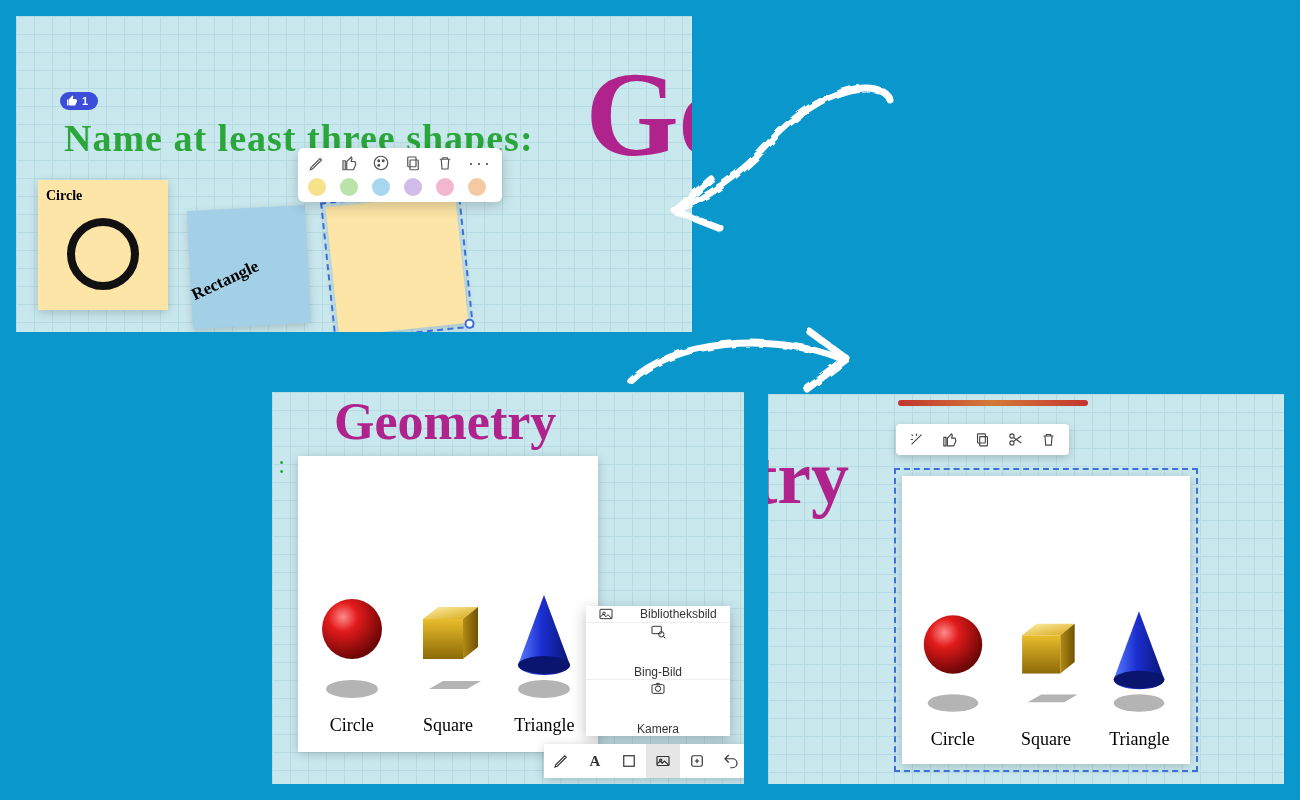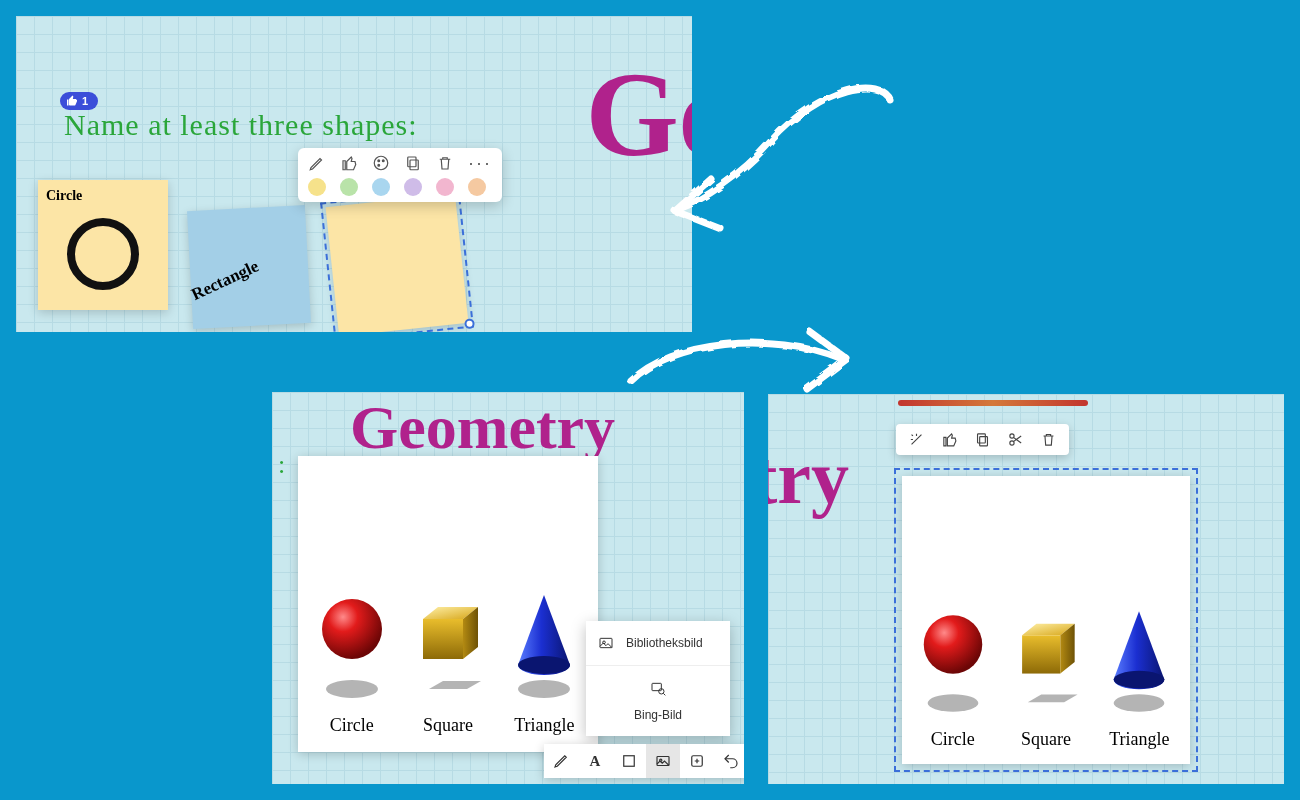--- a/index.html
+++ b/index.html
@@ -36,25 +36,25 @@
     font-weight: bold;
     padding: 3px 10px 3px 6px;
     display: flex;
     align-items: center;
     gap: 4px;
   }
   .like-badge svg { width: 12px; height: 12px; fill: white; }
 
   .prompt-text {
     position: absolute;
-    left: 48px; top: 92px;
+    left: 48px; top: 100px;
     font-family: "Segoe Script", "Comic Sans MS", cursive;
     color: #2aa63a;
-    font-size: 30px;
-    font-weight: 400;
+    font-size: 38px;
+    font-weight: 700;
     letter-spacing: 1px;
   }
 
   .big-geo {
     position: absolute;
     right: -40px; top: 30px;
     font-family: "Segoe Script", "Comic Sans MS", cursive;
     font-size: 120px;
     color: #b0228c;
     font-weight: 600;
@@ -120,23 +120,23 @@
   .ctx-row { display: flex; gap: 14px; align-items: center; }
   .ctx-row .ico { width:18px; height:18px; stroke:#555;fill:none;stroke-width:1.6; }
   .ctx-row .dots { font-size:18px; color:#555;letter-spacing:2px;line-height:0.5;}
   .swatch { width:18px; height:18px; border-radius:50%; }
 
   
   #panel2 { left: 272px; top: 392px; width: 472px; height: 392px; }
 
   .geo-title2 {
     position: absolute;
-    left: 78px; top: 0px;
+    left: 62px; top: 0px;
     font-family: "Segoe Script","Comic Sans MS",cursive;
-    font-size: 62px;
+    font-size: 52px;
     color: #b0228c;
     font-weight: 600;
     text-align: right;
   }
   .trailing-s {
     position: absolute;
     left: 6px; top: 58px;
     font-family: "Segoe Script", cursive;
     color: #2aa63a;
     font-size: 26px;
@@ -161,22 +161,22 @@
   .img-menu {
     position: absolute;
     right: 14px; bottom: 48px;
     width: 144px;
     background: white;
     box-shadow: 0 4px 14px rgba(0,0,0,.25);
     font-size: 12px;
     color:#333;
   }
   .img-menu .row {
-    display:flex; align-items:center; gap:12px;
-    padding: 14px 12px;
+    display:flex; align-items:center; gap:26px;
+    padding: 0 12px;
   }
   .img-menu .row + .row { border-top: 1px solid #eee; flex-direction: column; }
   .img-menu svg { width:16px;height:16px;stroke:#333;fill:none;stroke-width:1.5; }
 
   
   .bottom-toolbar {
     position:absolute;
     left: 272px; bottom: 6px;
     display:flex;
     background: white;
@@ -382,20 +382,28 @@
       <span>Bibliotheksbild</span>
     </div>
     <div class="row">
       <svg viewBox="0 0 24 24">
           <rect x="3" y="5" width="14" height="11" rx="1"></rect>
           <circle cx="17" cy="17" r="4"></circle>
           <path d="M20 20l3 3"></path>
         </svg>
       <span>Bing-Bild</span>
     </div>
+    <div class="row">
+      <svg viewBox="0 0 24 24">
+          <rect x="3" y="7" width="18" height="13" rx="2"></rect>
+          <circle cx="12" cy="13" r="4"></circle>
+          <path d="M9 7l1-2h4l1 2"></path>
+        </svg>
+      <span>Kamera</span>
+    </div>
   </div>
 
   <div class="bottom-toolbar">
     <div class="btn">
         <svg viewBox="0 0 24 24">
           <path d="M4 20l3-1L19 7l-2-2L5 17l-1 3z"></path>
         </svg>
       </div>
     <div class="btn" style="font-family:serif;font-weight:bold">A</div>
     <div class="btn">

